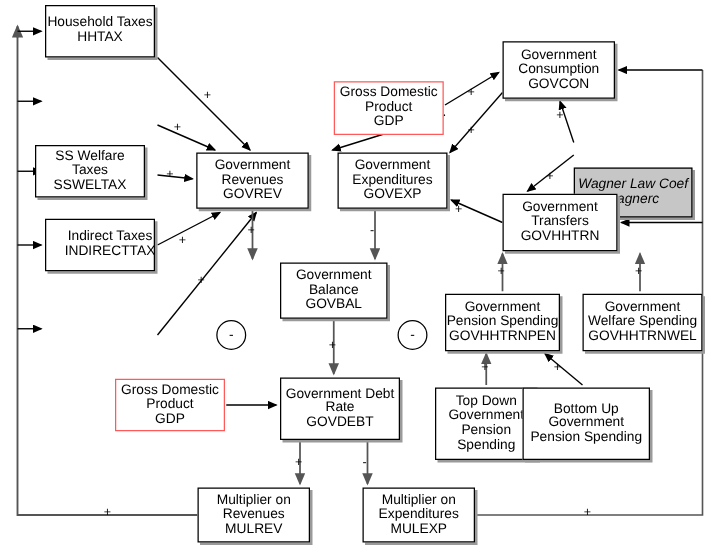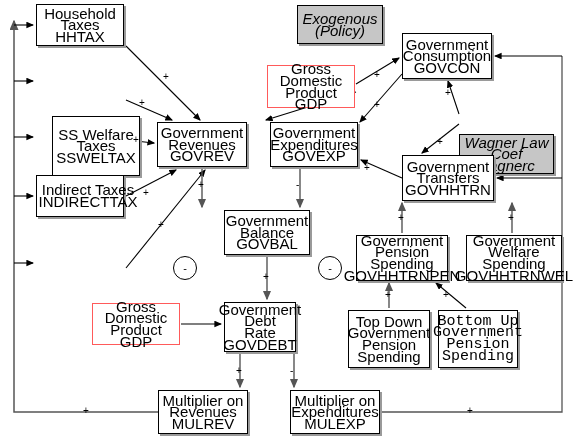--- a/index.html
+++ b/index.html
@@ -1,21 +1,21 @@
 <!DOCTYPE html>
 <html><head>
 <meta charset="utf-8">
 <style>
   html,body{margin:0;padding:0;background:#ffffff;}
   body{font-family:"Liberation Sans", sans-serif;}
   #stage{position:relative;width:577px;height:438px;background:#fff;overflow:hidden;}
   svg{position:absolute;left:0;top:0;width:577px;height:438px;}
   .bx{position:absolute;box-sizing:border-box;background:#fff;border:1.2px solid #000;
       display:flex;align-items:center;justify-content:center;text-align:center;
-      font-size:15px;line-height:11.6px;color:#000;}
+      font-size:11px;line-height:11.6px;color:#000;}
   .bx.shadow{box-shadow:2px 2px 0 0 #9a9a9a;}
   .bx.red{border:1.7px solid #ff5a5a;}
   .bx.gray{background:#c6c6c6;border:1.2px solid #000;font-style:italic;}
   .bx span{display:block;white-space:pre-line;}
   .sign{position:absolute;font-size:10px;line-height:10px;color:#000;
         font-family:"Liberation Sans", sans-serif;}
   .circ{position:absolute;width:22px;height:22px;border:1.2px solid #000;border-radius:50%;
         display:flex;align-items:center;justify-content:center;font-size:11px;background:#fff;}
 </style>
 </head>
@@ -99,36 +99,32 @@
       <path d="M466,308 L436,283"></path>
     </g>
   </svg>
 
   <div class="bx shadow" style="left:36px;top:4px;width:88px;height:42px;">
     <span>Household Taxes
 HHTAX</span>
     </div>
 
 
-  <div class="bx shadow" style="left:52px;top:116px;width:88px;height:60px;">
+  <div class="bx shadow" style="left:28px;top:116px;width:88px;height:42px;">
     <span>SS Welfare Taxes
 SSWELTAX</span>
     </div>
 
   <div class="bx shadow" style="left:36px;top:175px;width:88px;height:42px;padding-left:16px;">
     <span>Indirect Taxes
 INDIRECTTAX</span>
     </div>
 
 
 
-  <div class="bx gray shadow" style="left:297px;top:5px;width:86px;height:39px;">
-    <span>Exogenous
-(Policy)</span>
-    </div>
 
   <div class="bx shadow" style="left:157px;top:122px;width:90px;height:45px;">
     <span>Government
 Revenues
 GOVREV</span>
     </div>
 
   <div class="bx shadow" style="left:270px;top:122px;width:88px;height:45px;">
     <span>Government
 Expenditures
@@ -157,21 +153,21 @@
 Transfers
 GOVHHTRN</span>
     </div>
 
   <div class="bx shadow" style="left:224px;top:210px;width:86px;height:45px;">
     <span>Government
 Balance
 GOVBAL</span>
     </div>
 
-  <div class="bx shadow" style="left:224px;top:302px;width:72px;height:50px;">
+  <div class="bx shadow" style="left:224px;top:302px;width:96px;height:50px;">
     <span>Government Debt
 Rate
 GOVDEBT</span>
     </div>
 
   <div class="bx red" style="left:92px;top:303px;width:88px;height:42px;">
     <span>Gross Domestic
 Product
 GDP</span>
     </div>
@@ -187,21 +183,21 @@
 Welfare Spending
 GOVHHTRNWEL</span>
     </div>
 
   <div class="bx shadow" style="left:348px;top:310px;width:82px;height:58px;">
     <span>Top Down
 Government
 Pension Spending</span>
     </div>
 
-  <div class="bx shadow" style="left:438px;top:310px;width:80px;height:58px;font-family:Liberation Mono, monospace;">
+  <div class="bx shadow" style="left:418px;top:310px;width:102px;height:58px;">
     <span>Bottom Up
 Government
 Pension Spending</span>
     </div>
 
   <div class="bx shadow" style="left:158px;top:390px;width:90px;height:44px;">
     <span>Multiplier on
 Revenues
 MULREV</span>
     </div>

